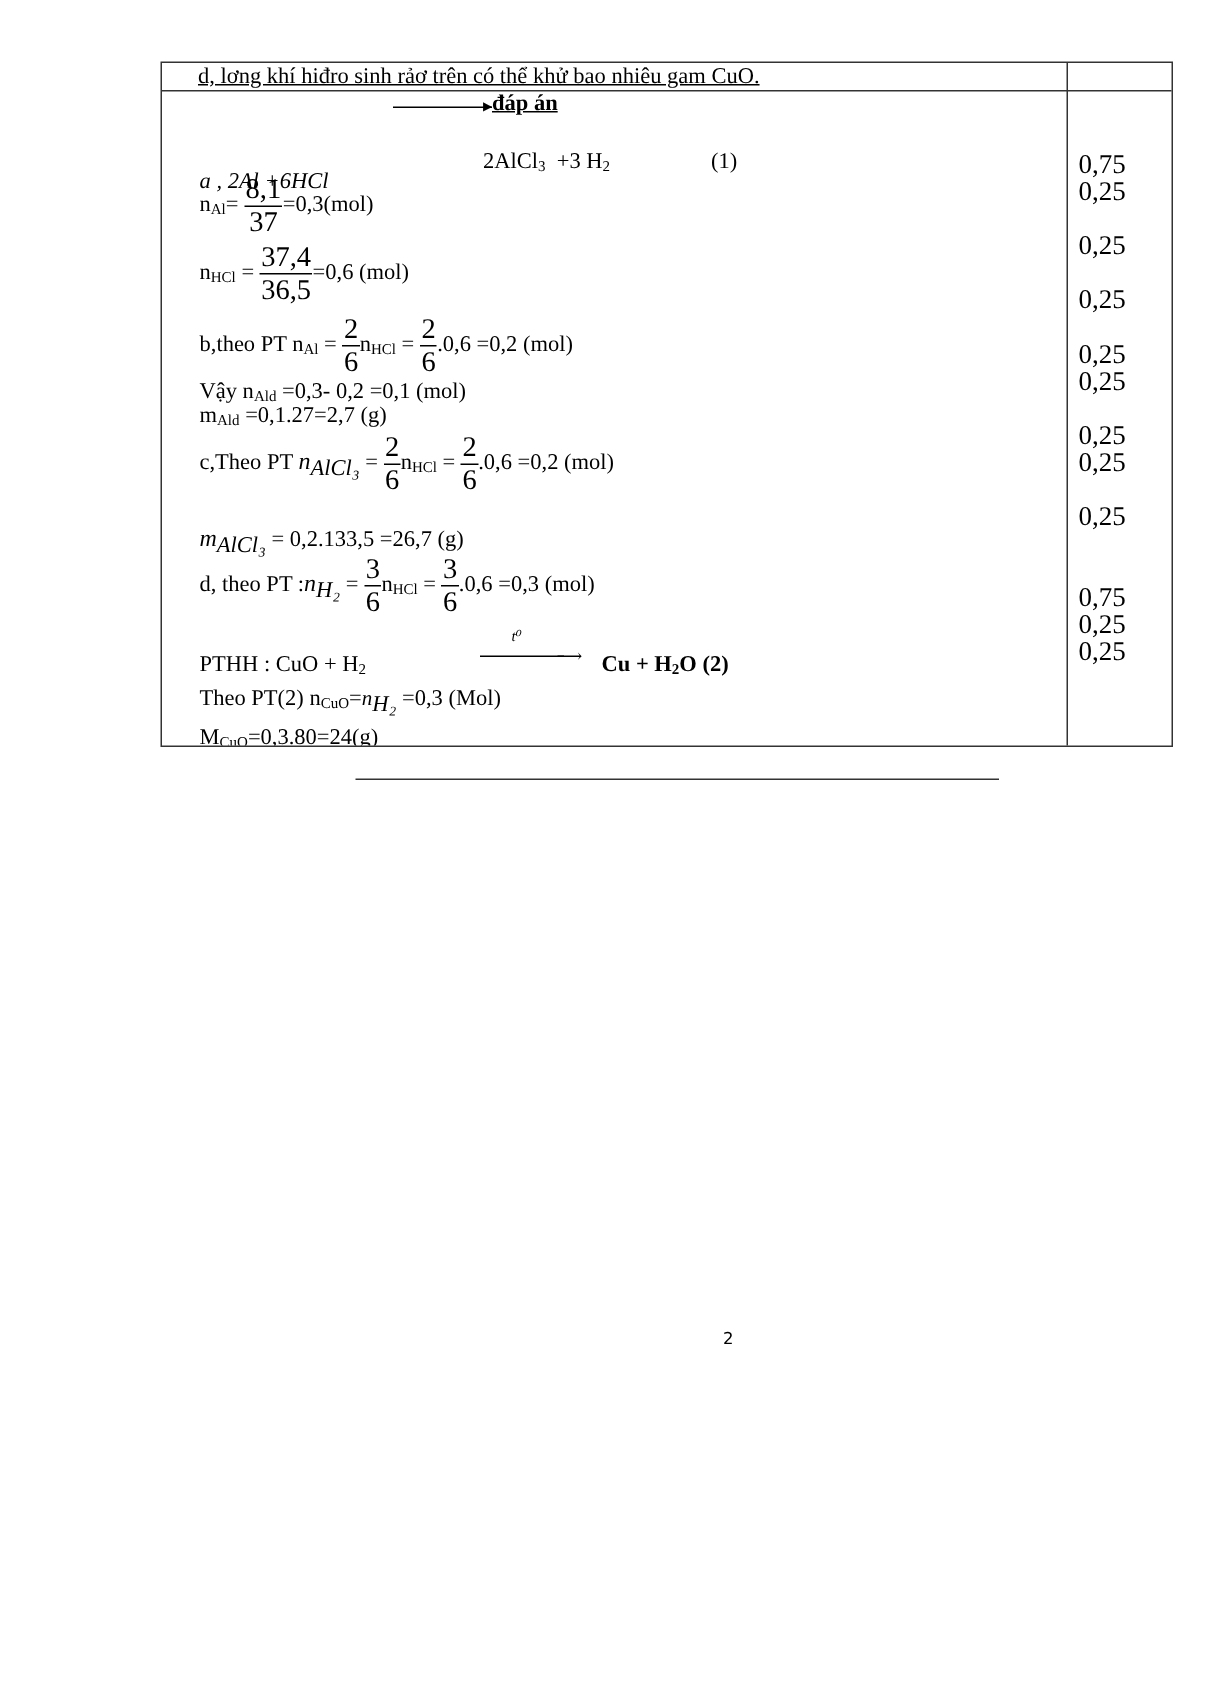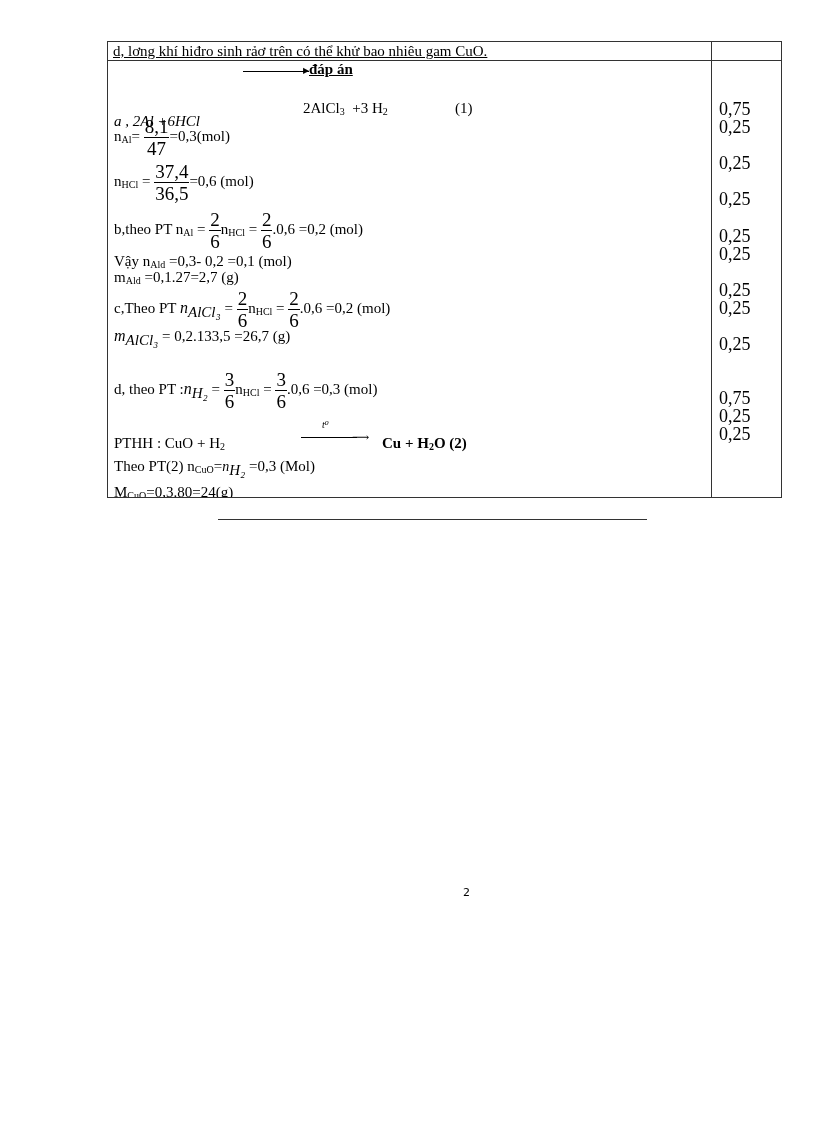--- a/index.html
+++ b/index.html
@@ -1,18 +1,18 @@
 <!DOCTYPE html>
 <html><head>
   <meta charset="utf-8">
   <style>
     html, body { margin: 0; padding: 0; background: #ffffff; }
     body { width: 816px; height: 1123px; position: relative; overflow: hidden;
       font-family: "Liberation Serif", "DejaVu Serif", serif; color: #000; font-size: 15px; }
-    .abs { position: absolute; white-space: nowrap; line-height: 1; }
+    .abs { position: absolute; white-space: nowrap; line-height: 1; margin-left: 19px; }
     .tbl { position: absolute; left: 107px; top: 41px; width: 675px; height: 457px;
       border: 1px solid #333; box-sizing: border-box; }
     .hline { position: absolute; left: 0; right: 0; border-top: 1px solid #333; }
     .vline { position: absolute; top: 0; bottom: 0; border-left: 1px solid #333; }
     .frac { display: inline-block; vertical-align: middle; text-align: center; font-size: 19px; line-height: 1; }
     .frac .num { display: block; padding: 0 1px 1px; border-bottom: 1px solid #000; }
     .frac .den { display: block; padding: 1px 1px 0; }
     .sub { font-size: 10px; vertical-align: -2px; }
     .isub { font-size: 15px; font-style: italic; vertical-align: -4px; }
     .ivar { font-style: italic; font-size: 16px; }
@@ -36,21 +36,21 @@
   <span>a , 2Al  +6HCl</span>
 </div>
 <div class="abs" style="left:303px; top:101px;">
   <span>2AlCl</span><span class="sub">3</span>
   &nbsp;<span>+3 H</span><span class="sub">2</span>
 </div>
 <div class="abs" style="left:455px; top:101px;">(1)</div>
 
 <div class="abs" style="left:114px; top:117px;">
   <span>n</span><span class="sub">Al</span><span>=</span>
-  <span class="frac"><span class="num">8,1</span><span class="den">47</span></span><span>=0,3(mol)</span>
+  <span class="frac"><span class="num">8,1</span><span class="den">37</span></span><span>=0,3(mol)</span>
 </div>
 
 <div class="abs" style="left:114px; top:162px;">
   <span>n</span><span class="sub">HCl</span><span> =</span>
   <span class="frac"><span class="num">37,4</span><span class="den">36,5</span></span><span>=0,6  (mol)</span>
 </div>
 
 <div class="abs" style="left:114px; top:210px;">
   <span>b,theo PT n</span><span class="sub">Al</span><span> =</span>
   <span class="frac"><span class="num">2</span><span class="den">6</span></span><span>n</span><span class="sub">HCl</span><span> =</span>
@@ -63,21 +63,21 @@
 <div class="abs" style="left:114px; top:270px;text-align:right;">
   <span>m</span><span class="sub">Ald</span><span> =0,1.27=2,7 (g)</span>
 </div>
 
 <div class="abs" style="left:114px; top:289px;">
   <span>c,Theo PT </span><span class="ivar">n</span><span class="isub">AlCl₃</span><span> =</span>
   <span class="frac"><span class="num">2</span><span class="den">6</span></span><span>n</span><span class="sub">HCl</span><span> =</span>
   <span class="frac"><span class="num">2</span><span class="den">6</span></span><span>.0,6 =0,2 (mol)</span>
 </div>
 
-<div class="abs" style="left:114px; top:328px;text-align:right;">
+<div class="abs" style="left:114px; top:352px;text-align:right;">
   <span class="ivar">m</span><span class="isub">AlCl₃</span><span> = 0,2.133,5 =26,7 (g)</span>
 </div>
 
 <div class="abs" style="left:114px; top:370px;">
   <span>d, theo PT :</span><span class="ivar">n</span><span class="isub">H₂</span><span> =</span>
   <span class="frac"><span class="num">3</span><span class="den">6</span></span><span>n</span><span class="sub">HCl</span><span> = </span>
   <span class="frac"><span class="num">3</span><span class="den">6</span></span><span>.0,6 =0,3 (mol)</span>
 </div>
 
 <div class="abs" style="left:114px; top:436px;">

